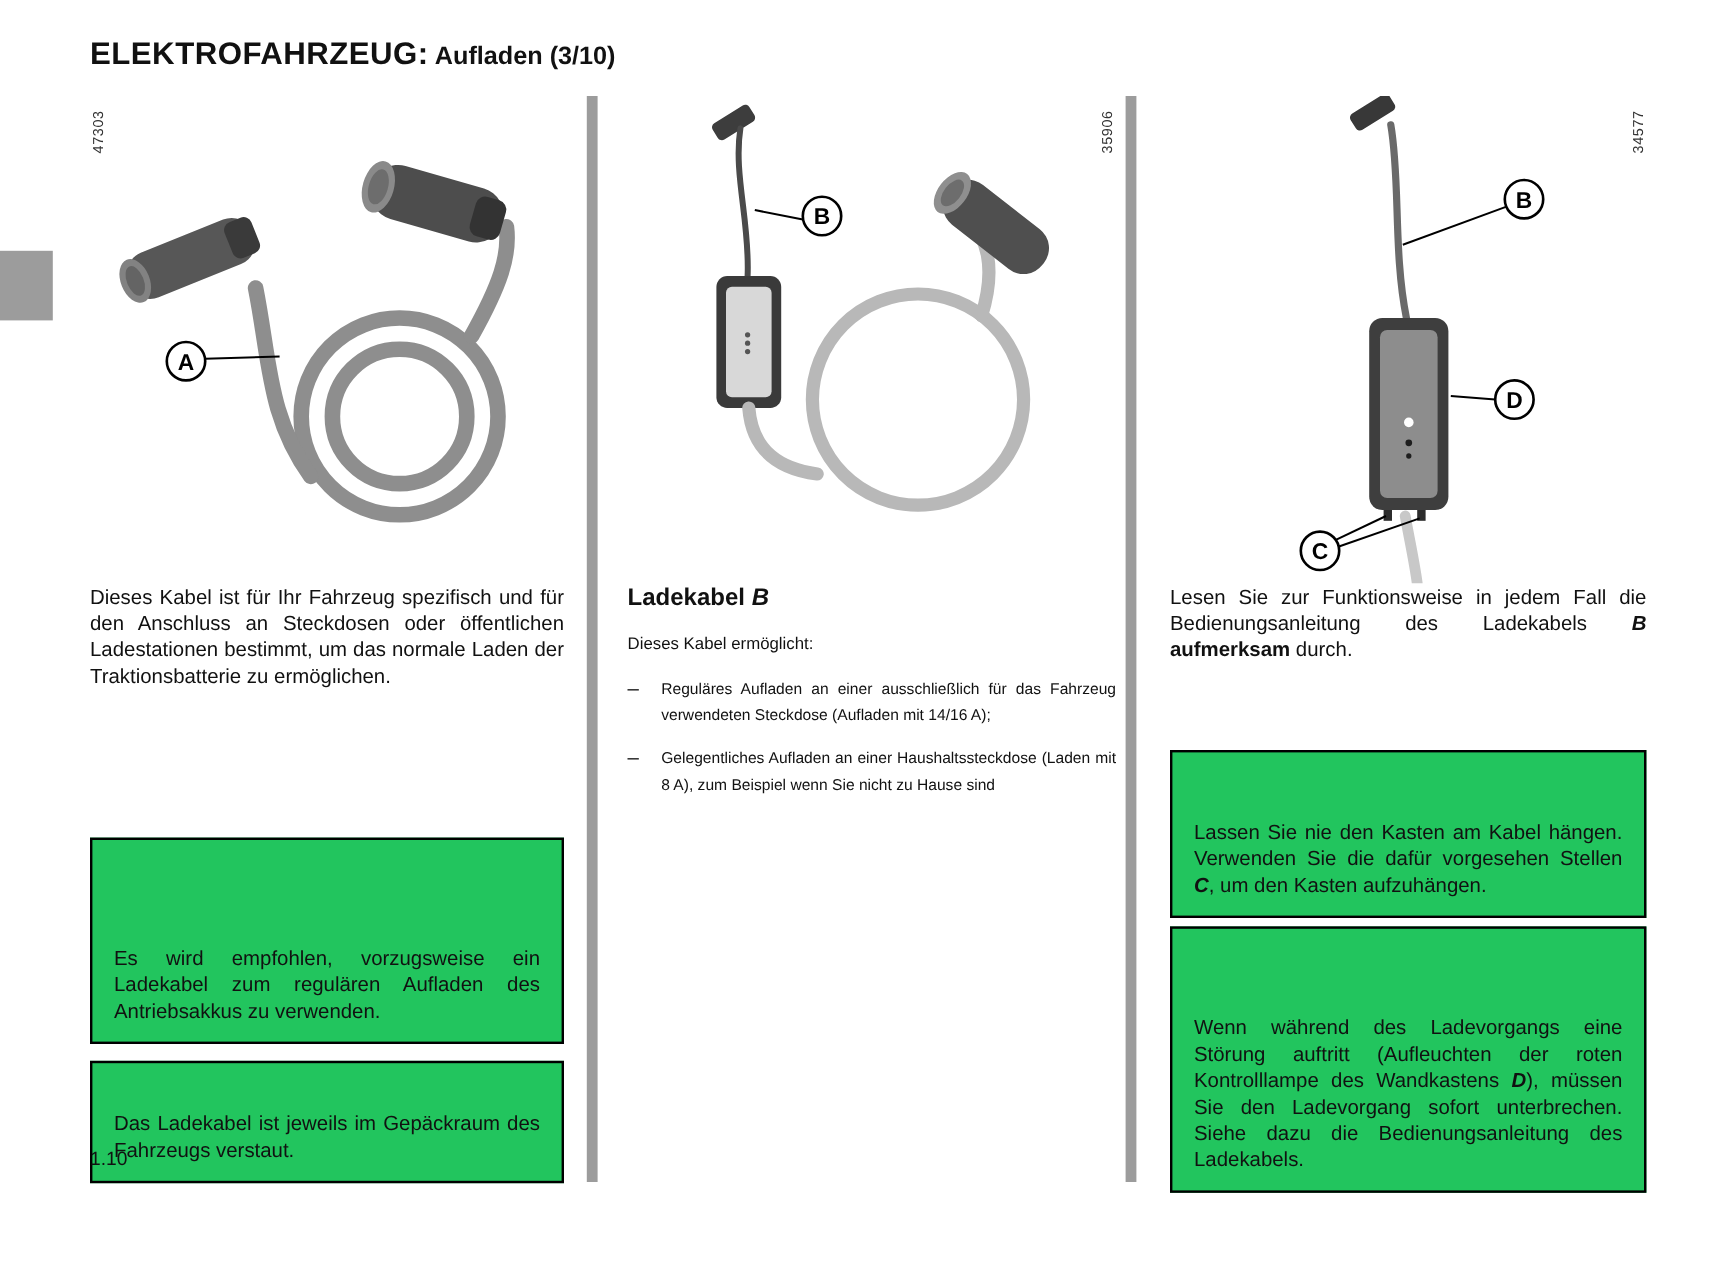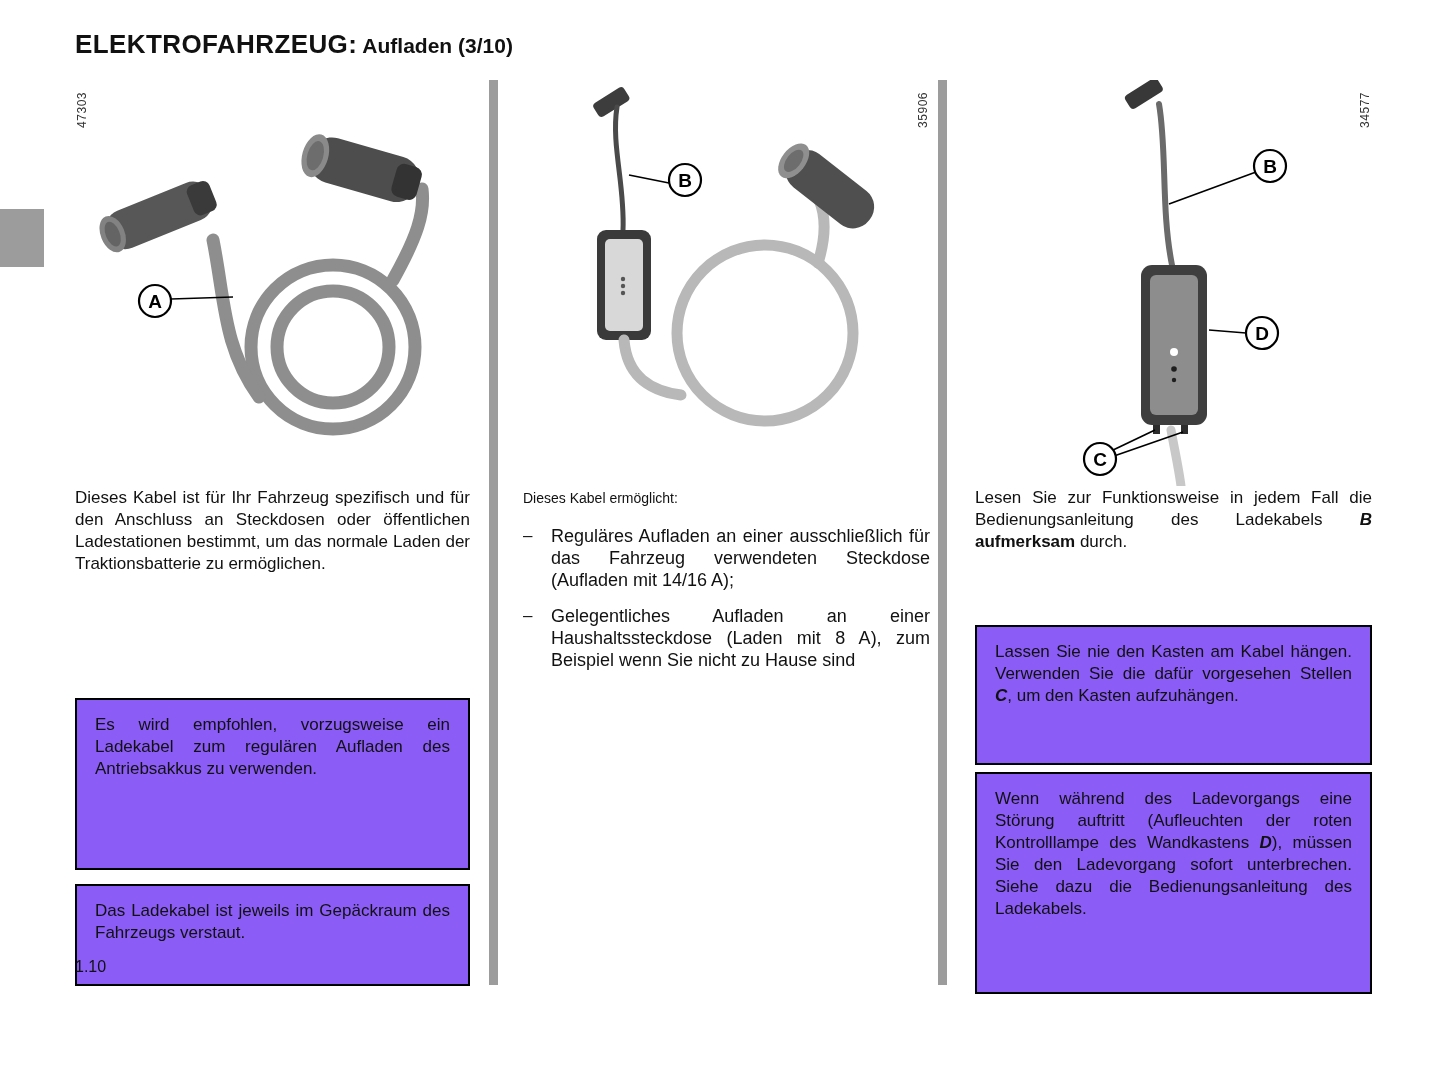--- a/index.html
+++ b/index.html
@@ -47,25 +47,25 @@
   .text-block { position:absolute; left:0; right:0; top:487px; }
   .col-heading { font-size:20px; font-weight:bold; margin:0 0 15px 0; color:#111; }
   .letter { font-style:italic; font-weight:bold; }
   .body { font-size:17px; line-height:22px; text-align:justify; color:#111; }
   .intro-line { font-size:14px; line-height:22px; margin:0 0 16px 0; }
 
   .bullets { margin:0 0 16px 0; }
   .bullet { display:flex; margin-bottom:14px; }
   .bullet:last-child { margin-bottom:0; }
   .dash { flex:0 0 28px; font-size:17px; line-height:22px; }
-  .btext { flex:1; font-size:18px; line-height:22px; text-align:justify; }
+  .btext { flex:1; font-size:13px; line-height:22px; text-align:justify; }
 
   .note-box {
     position:absolute; left:0; right:0; border:2px solid #000;
-    display:flex; align-items:flex-start; padding:14px 18px; background:#8b5cf6;
+    display:flex; align-items:flex-end; padding:14px 18px; background:#22c55e;
   }
   .box-a1 { top:698px; height:172px; }
   .box-a2 { top:884px; height:102px; }
   .box-c1 { top:625px; height:140px; }
   .box-c2 { top:772px; height:222px; }
   .note-box .body { width:100%; }
 
   .page-number { position:absolute; left:75px; top:958px; font-size:16px; color:#111; }
 </style>
 </head>
@@ -138,20 +138,21 @@
         <rect x="258" y="78" width="100" height="42" rx="20" fill="#4f4f4f"></rect>
         <ellipse cx="262" cy="99" rx="12" ry="20" fill="#8f8f8f"></ellipse>
         <ellipse cx="262" cy="99" rx="7" ry="13" fill="#6d6d6d"></ellipse>
       </g>
       <line x1="146" y1="98" x2="106" y2="90" class="leader"></line>
       <circle cx="162" cy="95" r="16" class="callout-circle"></circle>
       <text x="162" y="102" class="callout-text">B</text>
     </svg>
 
     <div class="text-block">
+      <h2 class="col-heading"><span>Ladekabel </span><em class="letter">B</em></h2>
       <p class="intro-line">Dieses Kabel ermöglicht:</p>
 
       <div class="bullets">
         <div class="bullet">
           <span class="dash">–</span>
           <span class="btext">Reguläres Aufladen an einer ausschließlich für das Fahrzeug verwendeten Steckdose (Aufladen mit 14/16 A);</span>
         </div>
         <div class="bullet">
           <span class="dash">–</span>
           <span class="btext">Gelegentliches Aufladen an einer Haushaltssteckdose (Laden mit 8 A), zum Beispiel wenn Sie nicht zu Hause sind</span>

